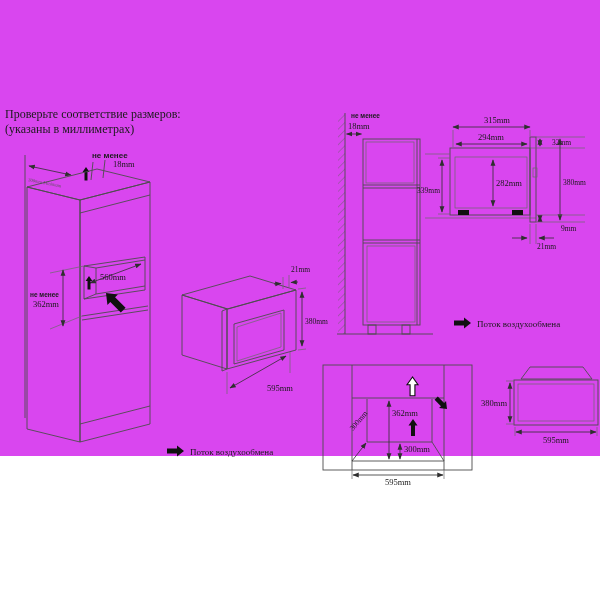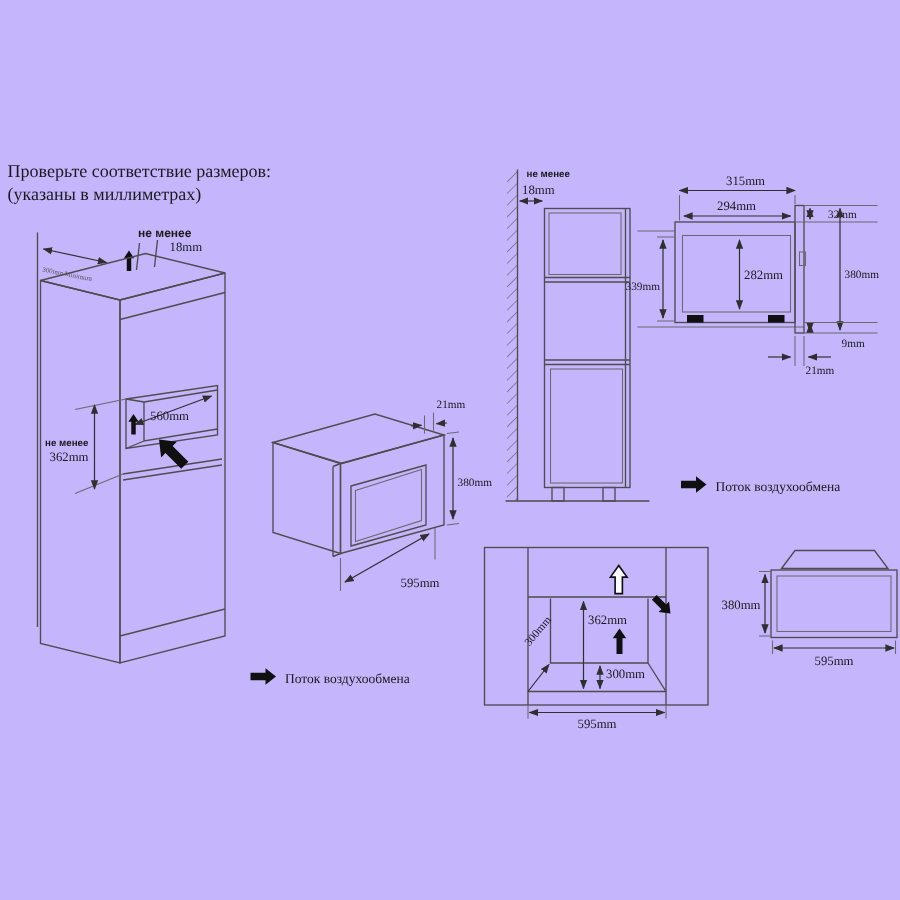--- a/index.html
+++ b/index.html
@@ -1,16 +1,16 @@
 <!DOCTYPE html>
 <html><head>
 <meta charset="utf-8">
 <style>
   html,body{margin:0;padding:0;background:#ffffff;width:600px;height:600px;overflow:hidden;}
-  #stage{position:relative;width:600px;height:600px;background:#c4b5fd;text-align:center;}
+  #stage{position:relative;width:600px;height:456px;background:#d946ef;text-align:center;}
   svg{display:block;}
   .ln{stroke:#4d4d4d;stroke-width:0.9;fill:none;}
   .lnthin{stroke:#6a6a6a;stroke-width:0.7;fill:none;}
   .dim{stroke:#2f2f2f;stroke-width:0.8;fill:none;marker-start:url(#ar);marker-end:url(#ar);}
   .dime{stroke:#2f2f2f;stroke-width:0.8;fill:none;marker-end:url(#ar);}
   .blk{fill:#101010;stroke:none;}
   .hollow{fill:#ffffff;stroke:#101010;stroke-width:1;}
   text{fill:#1a1a1a;}
   .t-title{font:12px "Liberation Serif",serif;}
   .t-dim{font:8.5px "Liberation Serif",serif;}

